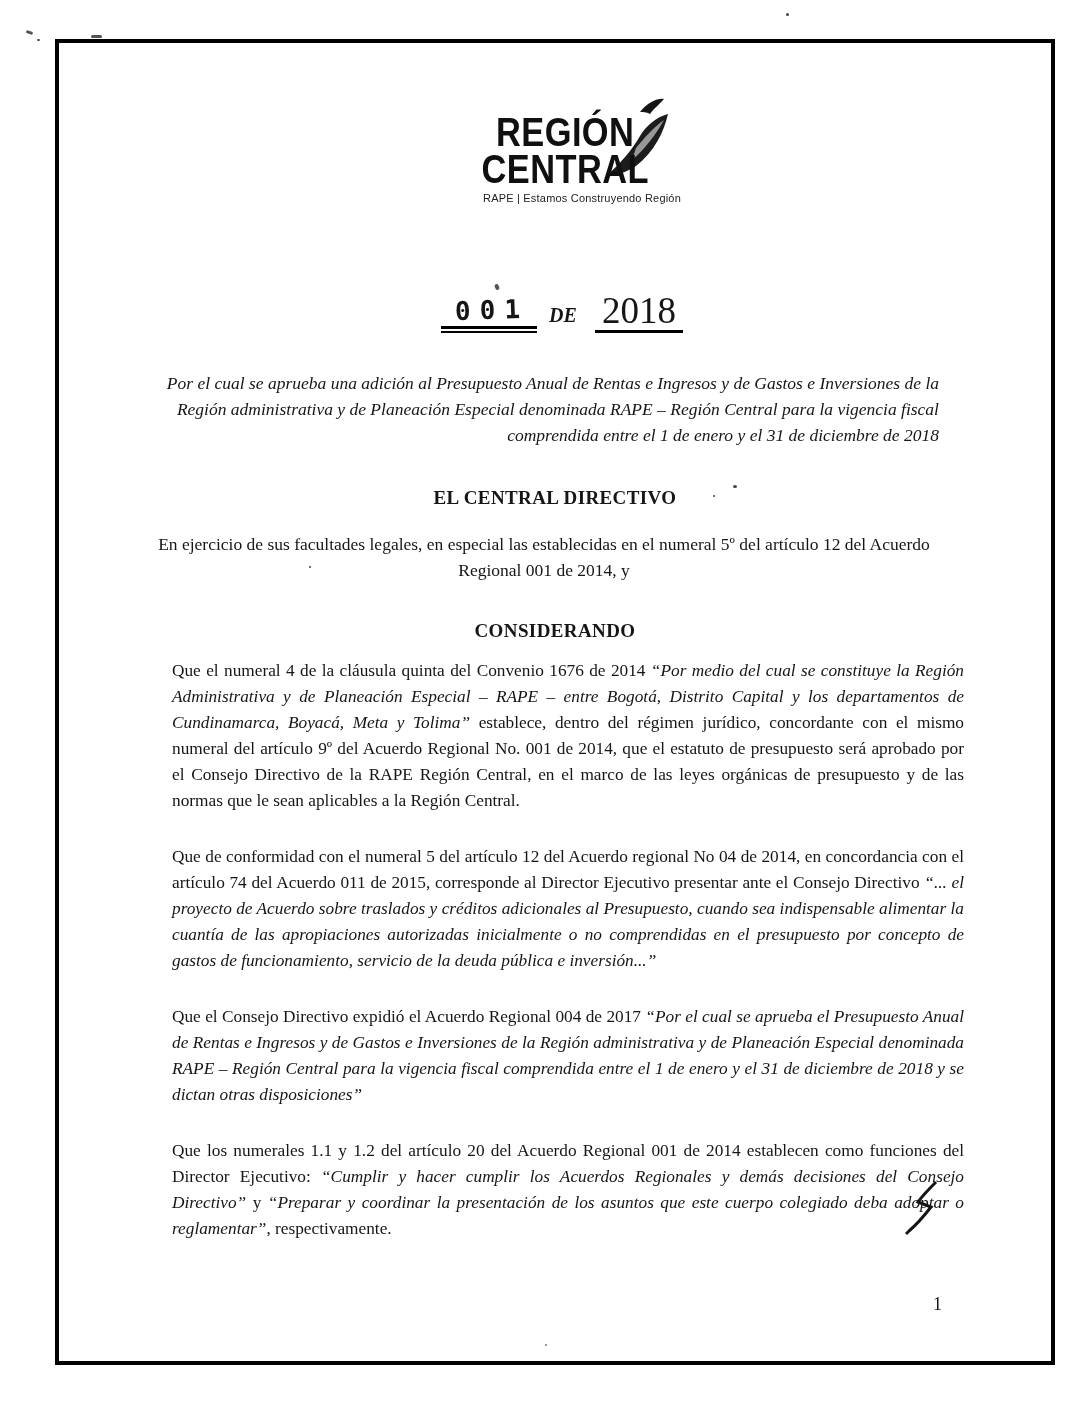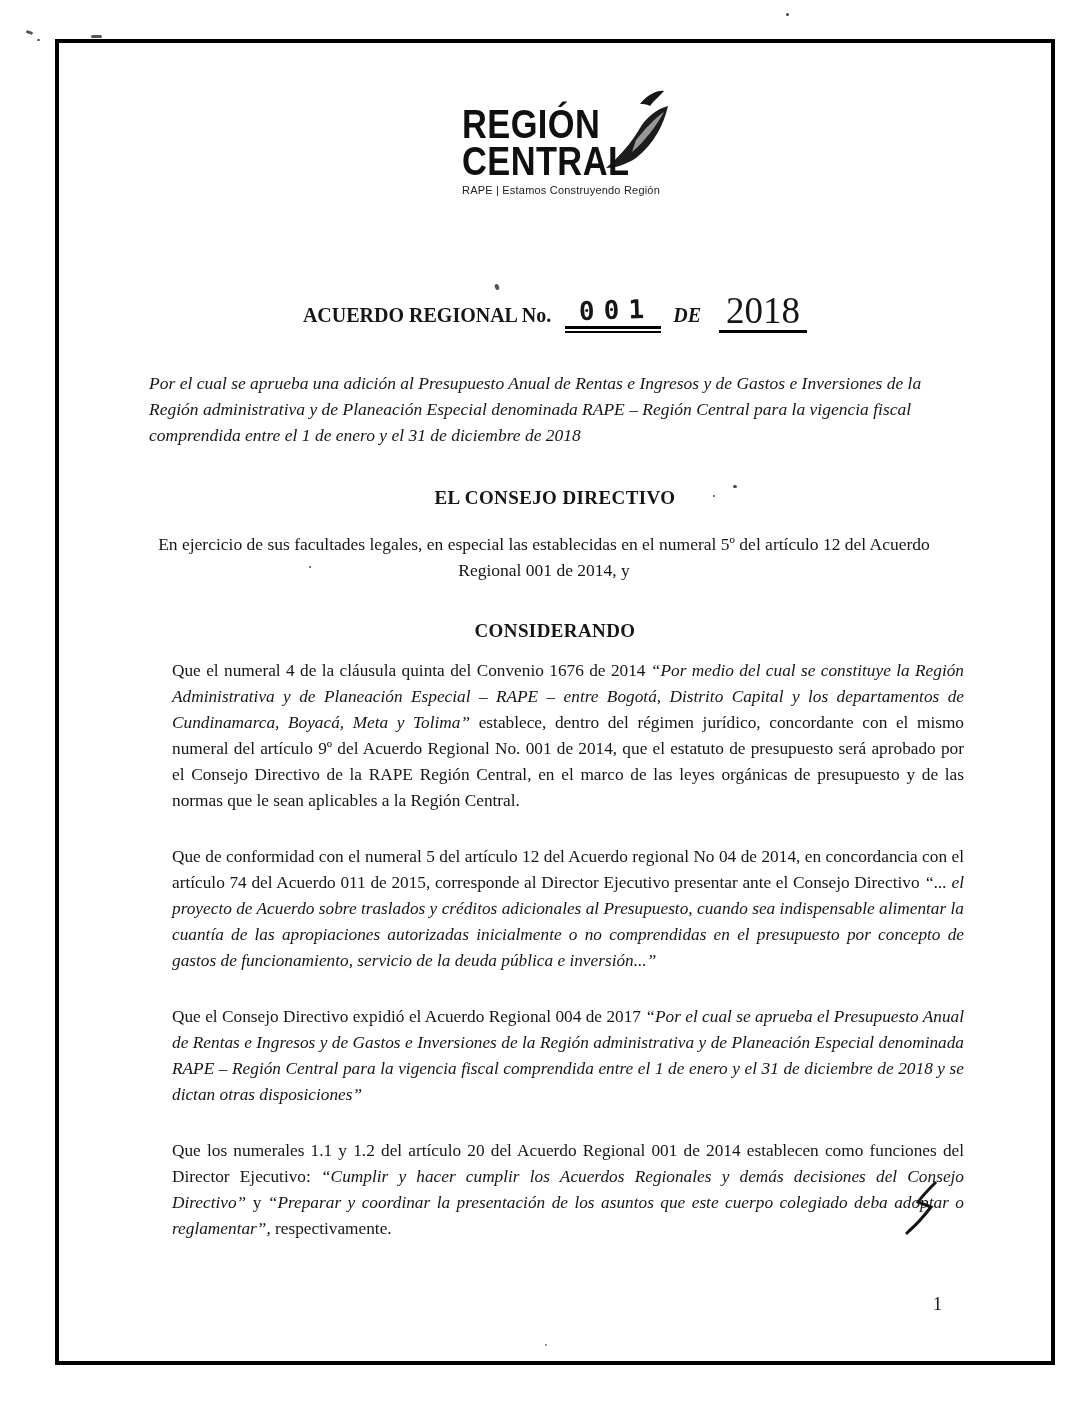--- a/index.html
+++ b/index.html
@@ -5,21 +5,21 @@
   html,body{margin:0;padding:0;background:#ffffff;}
   .page{
     position:relative;width:1088px;height:1408px;background:#fff;
     font-family:"Liberation Serif", serif;color:#161616;overflow:hidden;
   }
   .frame{
     position:absolute;left:55px;top:39px;width:1000px;height:1326px;
     border:4px solid #000;box-sizing:border-box;
   }
   
-  .logo{position:absolute;left:462px;top:106px;width:240px;}
+  .logo{position:absolute;left:462px;top:114px;width:240px;text-align:center;}
   .logo-text{transform:scaleX(0.86);transform-origin:left top;}
   .logo-l1,.logo-l2{
     font-family:"Liberation Sans", sans-serif;font-weight:900;
     font-size:40px;line-height:37px;color:#101010;letter-spacing:0.5px;
   }
   .logo-tag{
     font-family:"Liberation Sans", sans-serif;font-size:11px;color:#222;
     margin-top:4px;letter-spacing:0.2px;
   }
   .swoosh{position:absolute;left:132px;top:-16px;}
@@ -38,21 +38,21 @@
   .t-num-wrap{display:inline-flex;flex-direction:column;align-items:center;margin:0 12px 0 14px;}
   .t-num{
     font-family:"DejaVu Sans Mono", monospace;font-size:26px;font-weight:bold;
     letter-spacing:9px;padding-left:6px;transform:rotate(-2deg) translateY(1px);
   }
   .dbl-line{width:96px;height:7px;border-top:3px solid #000;border-bottom:2px solid #000;box-sizing:border-box;margin-top:2px;}
   .t-de{font-size:20px;font-weight:bold;padding-bottom:6px;margin-right:18px;font-style:italic;}
   .t-year{font-size:37px;line-height:1;border-bottom:3px solid #000;padding:0 7px 1px 7px;}
   
   .subject{
-    position:absolute;left:149px;top:370px;width:790px;text-align:left;
+    position:absolute;left:149px;top:370px;width:790px;text-align:right;
     font-style:italic;font-size:17.5px;line-height:26px;
   }
   .intro{
     position:absolute;left:149px;top:531px;width:790px;text-align:center;
     font-size:17.5px;line-height:26px;
   }
   .paras{position:absolute;left:172px;top:658px;width:792px;}
   .para{
     margin:0 0 30px 0;font-size:17.3px;line-height:26px;
     text-align:justify;
@@ -89,32 +89,31 @@
     </svg>
     <div class="logo-text">
       <div class="logo-l1">REGIÓN</div>
       <div class="logo-l2">CENTRAL</div>
     </div>
     <div class="logo-tag">RAPE | Estamos Construyendo Región</div>
   </div>
 
 
   <div class="title-row">
-    <span class="t-label">ACUERDO REGIONAL No.</span>
     <span class="t-num-wrap">
       <span class="t-num">001</span>
       <span class="dbl-line"></span>
     </span>
     <span class="t-de">DE</span>
     <span class="t-year">2018</span>
   </div>
 
   <div class="subject">Por el cual se aprueba una adición al Presupuesto Anual de Rentas e Ingresos y de Gastos e Inversiones de la Región administrativa y de Planeación Especial denominada RAPE – Región Central para la vigencia fiscal comprendida entre el 1 de enero y el 31 de diciembre de 2018</div>
 
-  <div class="center-band consejo-head">EL CONSEJO DIRECTIVO</div>
+  <div class="center-band consejo-head">EL CENTRAL DIRECTIVO</div>
   <div class="intro">En ejercicio de sus facultades legales, en especial las establecidas en el numeral 5º del artículo 12 del Acuerdo Regional 001 de 2014, y</div>
 
   <div class="center-band considerando-head">CONSIDERANDO</div>
 
   <div class="paras">
     <p class="para"><span>Que el numeral 4 de la cláusula quinta del Convenio 1676 de 2014 </span><span class="it">“Por medio del cual se constituye la Región Administrativa y de Planeación Especial – RAPE – entre Bogotá, Distrito Capital y los departamentos de Cundinamarca, Boyacá, Meta y Tolima”</span><span> establece, dentro del régimen jurídico, concordante con el mismo numeral del artículo 9º del Acuerdo Regional No. 001 de 2014, que el estatuto de presupuesto será aprobado por el Consejo Directivo de la RAPE Región Central, en el marco de las leyes orgánicas de presupuesto y de las normas que le sean aplicables a la Región Central.</span></p>
 
     <p class="para"><span>Que de conformidad con el numeral 5 del artículo 12 del Acuerdo regional No 04 de 2014, en concordancia con el artículo 74 del Acuerdo 011 de 2015, corresponde al Director Ejecutivo presentar ante el Consejo Directivo </span><span class="it">“... el proyecto de Acuerdo sobre traslados y créditos adicionales al Presupuesto, cuando sea indispensable alimentar la cuantía de las apropiaciones autorizadas inicialmente o no comprendidas en el presupuesto por concepto de gastos de funcionamiento, servicio de la deuda pública e inversión...”</span></p>
 
     <p class="para"><span>Que el Consejo Directivo expidió el Acuerdo Regional 004 de 2017 </span><span class="it">“Por el cual se aprueba el Presupuesto Anual de Rentas e Ingresos y de Gastos e Inversiones de la Región administrativa y de Planeación Especial denominada RAPE – Región Central para la vigencia fiscal comprendida entre el 1 de enero y el 31 de diciembre de 2018 y se dictan otras disposiciones”</span></p>

